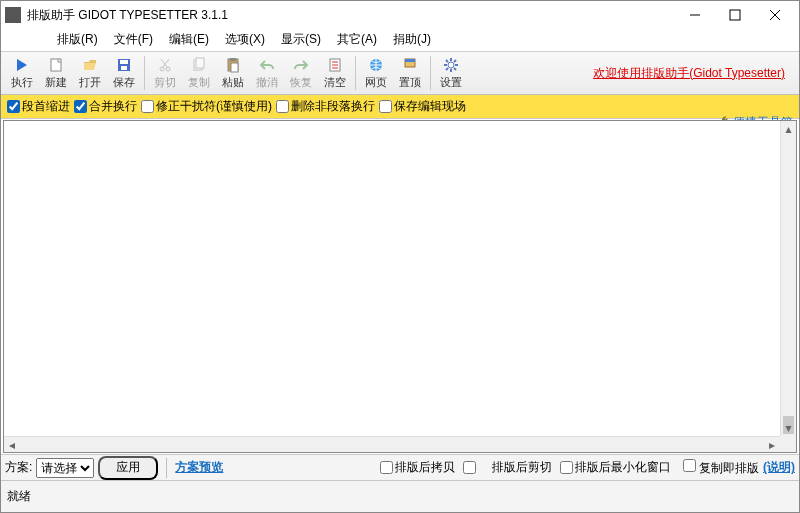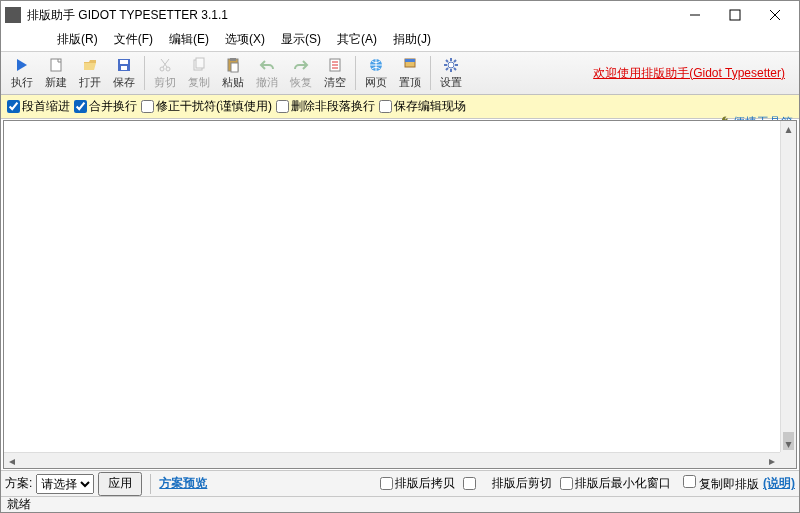--- a/index.html
+++ b/index.html
@@ -16,45 +16,45 @@
 .menubar span { padding: 2px 8px; cursor: default; }
 
 .toolbar { height: 44px; background: linear-gradient(#f8f8f8,#ececec); border-top:1px solid #d0d0d0; border-bottom:1px solid #c0c0c0; display:flex; align-items:center; padding:0 4px; }
 .tbtn { width: 32px; height: 40px; display:flex; flex-direction:column; align-items:center; justify-content:center; margin:0 1px; cursor:pointer; }
 .tbtn .ico { width:18px; height:18px; display:flex; align-items:center; justify-content:center; }
 .tbtn .lbl { font-size:11px; color:#333; margin-top:1px; white-space:nowrap; }
 .tbtn.disabled { opacity:0.45; }
 .tsep { width:1px; height:34px; background:#c8c8c8; margin:0 3px; }
 .welcome { margin-left:auto; padding-right:10px; color:#d00; text-decoration:underline; cursor:pointer; }
 
-.optbar { height: 24px; background:#fef9c3; border-bottom:1px solid #c8c8c8; display:flex; align-items:center; padding:0 6px; gap:4px; }
+.optbar { height: 24px; background:#fde047; border-bottom:1px solid #c8c8c8; display:flex; align-items:center; padding:0 6px; gap:4px; }
 .optbar label { display:flex; align-items:center; gap:2px; cursor:default; }
 .optbar input[type=checkbox]{ width:13px; height:13px; accent-color:#0a64c0; }
 .spacer{flex:1;}
 .toolbox-link { color:#1a6fc0; text-decoration:underline; cursor:pointer; display:flex; align-items:center; gap:3px;margin-top:31px; }
 .wrench{width:14px;height:14px;}
 
 .editor { flex:1; border:1px solid #888; margin:1px 2px; background:#fff; position:relative; overflow:auto; }
 .editor textarea{ width:100%; height:100%; border:none; resize:none; outline:none; font-family:SimSun,monospace; font-size:13px; padding:2px; }
 .editor .sb-v{position:absolute;right:0;top:0;bottom:16px;width:16px;background:#f0f0f0;border-left:1px solid #ddd;}
 .editor .sb-v .thumb{position:absolute;left:2px;right:2px;bottom:2px;height:18px;background:#c8c8c8;}
 .editor .sb-v .arrow{position:absolute;left:0;right:0;height:16px;display:flex;align-items:center;justify-content:center;color:#666;}
 .editor .sb-v .arrow.up{top:0;} .editor .sb-v .arrow.dn{bottom:0;}
 .editor .sb-h{position:absolute;left:0;right:16px;bottom:0;height:16px;background:#f0f0f0;border-top:1px solid #ddd;}
 .editor .sb-h .arrow{position:absolute;top:0;bottom:0;width:16px;display:flex;align-items:center;justify-content:center;color:#666;}
 .editor .sb-h .arrow.l{left:0;} .editor .sb-h .arrow.r{right:0;}
 .editor .corner{position:absolute;right:0;bottom:0;width:16px;height:16px;background:#f0f0f0;}
 
 .bottombar{height:26px;background:#f4f4f4;border-top:1px solid #c8c8c8;display:flex;align-items:center;padding:0 4px;gap:4px;}
 .bottombar select{height:20px;font-size:12px;}
-.bottombar button{height:24px;padding:0 8px;font-size:12px;}
+.bottombar button{height:24px;padding:0 16px;font-size:12px;border-radius:8px;}
 .vline{width:1px;height:20px;background:#c0c0c0;margin:0 4px;}
 .link{color:#1a6fc0;text-decoration:underline;cursor:pointer;font-weight:bold;}
 
-.statusbar{height:16px;background:#f4f4f4;border-top:1px solid #c8c8c8;display:flex;align-items:center;padding:0 6px;}
+.statusbar{height:32px;background:#f4f4f4;border-top:1px solid #c8c8c8;display:flex;align-items:center;padding:0 6px;}
 </style>
 </head>
 <body>
 
 <div class="titlebar">
   <span class="icon"></span>
   <span class="title">排版助手 GIDOT TYPESETTER 3.1.1</span>
   <div class="winbtns">
     <div class="winbtn">
         <svg viewBox="0 0 12 12">

